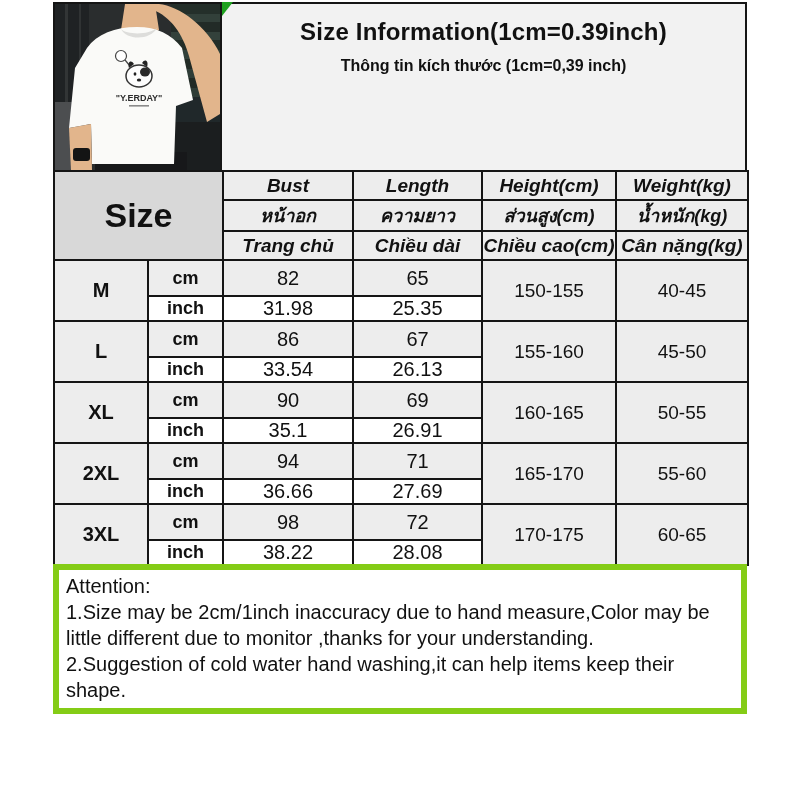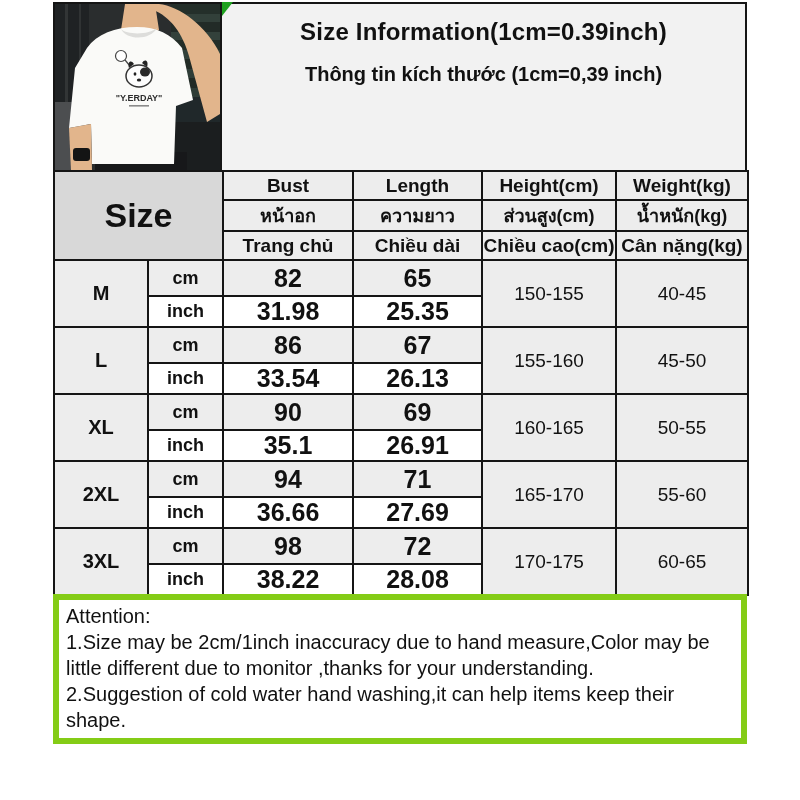--- a/index.html
+++ b/index.html
@@ -7,32 +7,32 @@
   body { font-family:"Liberation Sans", sans-serif; color:#111; position:relative; overflow:hidden; }
 
   .content { position:absolute; left:53px; top:2px; width:694px; }
 
   
   .top { display:flex; height:170px; position:relative; }
   .photo-box { width:169px; height:170px; border:2px solid #151515; background:#25282a; position:relative; overflow:hidden; flex:none; }
   .title-box { width:525px; height:170px; border:2px solid #151515; border-left:none; background:#f2f2f2; text-align:center; padding-top:11px; flex:none; }
   .t-line1 { font-size:24px; font-weight:bold; line-height:34px; letter-spacing:0.2px; }
   .t-line2 { font-size:22px; font-weight:bold; line-height:34px; }
-  .t-line3 { font-size:20px; font-weight:bold; line-height:34px;margin-top:8px; }
+  .t-line3 { font-size:16px; font-weight:bold; line-height:34px; }
   .green-mark { position:absolute; left:169px; top:0; width:11px; height:14px; background:#1fa11f; clip-path:polygon(0 0,100% 0,0 100%); }
 
   
   table { border-collapse:collapse; width:694px; margin-top:-2px; table-layout:fixed; }
   td { border:2px solid #151515; text-align:center; vertical-align:middle; padding:0; }
-  .hdr  { background:#ededed; font-weight:bold; font-size:19px; height:29px; }
+  .hdr  { background:#ededed; font-weight:bold; font-size:19px; height:29px;font-style:italic; }
   .hdr-th { font-size:18px;margin-top:41px; }
   .size-head { background:#d8d8d8; font-size:34px; font-weight:bold; }
   .c-size { background:#d8d8d8; font-weight:bold; font-size:20px; }
   .c-unit { font-weight:bold; font-size:18px; }
-  .c-val  { font-size:25px; font-weight:bold; }
+  .c-val  { font-size:20px; font-weight:normal; }
   .r-cm td { background:#ededed; height:36px; }
   .r-inch td { background:#ffffff; height:24px; }
   .c-range { background:#ededed !important; font-size:19px; font-weight:normal; }
 
   
   .attention { border:6px solid #84cc16; margin-top:-2px; background:#fff; height:150px; padding:3px 7px; font-size:20px; line-height:26px; text-align:left; }
 
   
   .photo-box svg { display:block; }
 </style>

